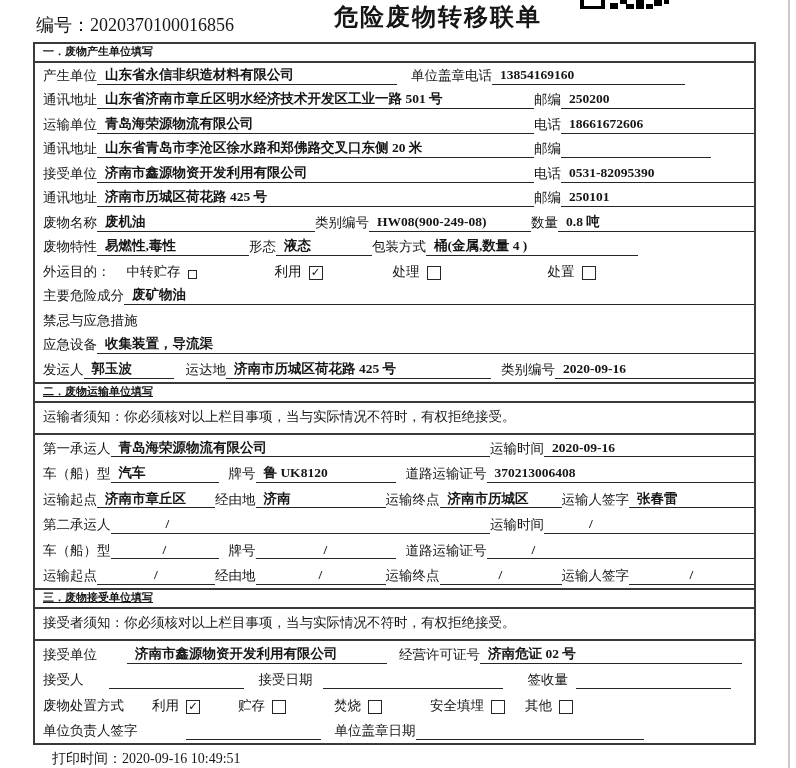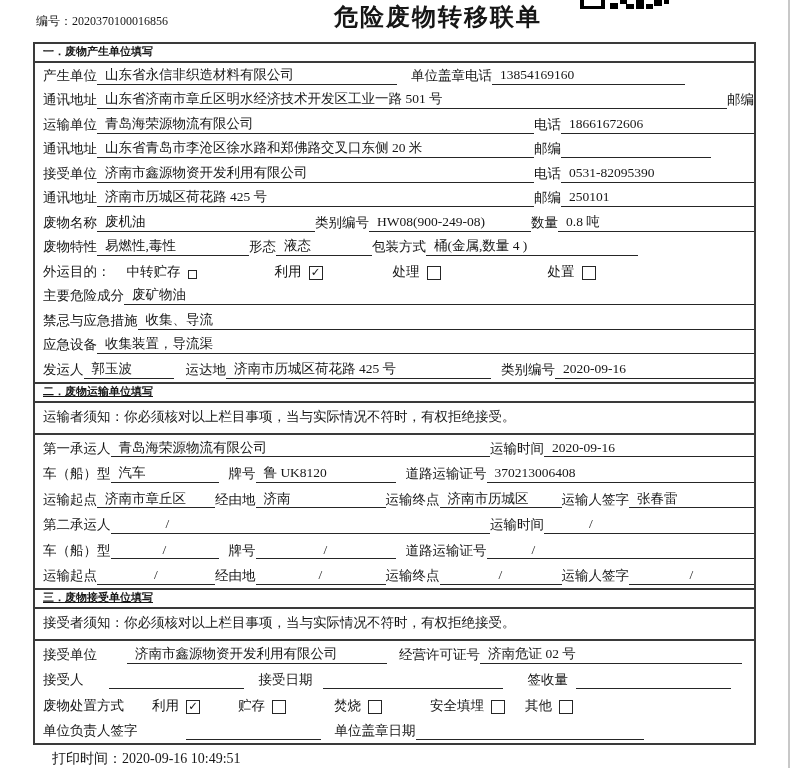--- a/index.html
+++ b/index.html
@@ -3,35 +3,35 @@
 <meta charset="utf-8">
 <style>
   * { box-sizing: border-box; }
   html,body { margin:0; padding:0; }
   body {
     width:796px; height:768px; position:relative; overflow:hidden;
     background:#ffffff; color:#161616;
     font-family:"Liberation Serif","DejaVu Serif",serif;
   }
   .scan-edge { position:absolute; top:0; left:788px; width:2px; height:768px; background:#c8c8c8; }
-  .serial { position:absolute; top:13px; left:36px; font-size:12px; white-space:nowrap; }
+  .serial { position:absolute; top:13px; left:36px; font-size:18px; white-space:nowrap; }
   .doc-title { position:absolute; top:1px; left:120px; width:636px; text-align:center;
                font-size:24px; font-weight:bold; letter-spacing:2px; }
   .qr { position:absolute; top:0; left:580px; }
   .form { position:absolute; top:42px; left:33px; width:723px; border:2px solid #3a3a3a; background:#fff; }
   .sec-title { font-weight:bold; font-size:11px; line-height:1.2; padding:1px 8px 3px; }
   .sec-title.first { border-bottom:2px solid #3a3a3a; }
   .sec-title.mid { border-top:2px solid #3a3a3a; border-bottom:2px solid #3a3a3a;text-decoration:underline; }
   .note { font-size:13.5px; padding:5px 8px 7px; border-bottom:2px solid #3a3a3a; }
   .row { display:flex; align-items:flex-end; padding:0 0 3px 8px; font-size:13.5px; line-height:1.25; }
   .s1 .row { height:24.5px; }
   .s2 .row, .s3 .row { height:25.5px; }
   .lbl { white-space:nowrap; flex:0 0 auto; }
   .u { border-bottom:1.4px solid #262626; padding:0 2px 0 8px; white-space:nowrap;
-       flex:0 0 auto; overflow:hidden; }
+       flex:0 0 auto; overflow:hidden;font-weight:bold; }
   .grow { flex:1 1 auto; }
   .sp { flex:0 0 auto; }
   .sC { text-align:center; padding-left:2px; }
   .sL { text-align:left; padding-left:55px; }
   .sL2 { text-align:left; padding-left:45px; }
   .opt { display:flex; align-items:flex-end; flex:0 0 auto; }
   .cb { flex:0 0 auto; width:14px; height:14px; border:1.5px solid #262626;
         margin:0 0 1px 7px; text-align:center; }
   .cb i { font-style:normal; font-family:"DejaVu Sans",sans-serif; font-size:11.5px;
           font-weight:bold; line-height:11px; display:block; }
@@ -74,20 +74,21 @@
       <span class="lbl">单位盖章</span>
       <span class="sp grow"></span>
       <span class="lbl">电话</span>
       <span class="u" style="width:193px">13854169160</span>
     </div>
 
     <div class="row">
       <span class="lbl">通讯地址</span>
       <span class="u grow">山东省济南市章丘区明水经济技术开发区工业一路 501 号</span>
       <span class="lbl">邮编</span>
+      <span class="u" style="width:193px">250200</span>
     </div>
 
     <div class="row">
       <span class="lbl">运输单位</span>
       <span class="u grow">青岛海荣源物流有限公司</span>
       <span class="lbl">电话</span>
       <span class="u" style="width:193px">18661672606</span>
     </div>
 
     <div class="row">
@@ -163,21 +164,20 @@
       </span>
     </div>
 
     <div class="row">
       <span class="lbl">主要危险成分</span>
       <span class="u grow">废矿物油</span>
     </div>
 
     <div class="row">
       <span class="lbl">禁忌与应急措施</span>
-      <span class="u grow">收集、导流</span>
     </div>
 
     <div class="row">
       <span class="lbl">应急设备</span>
       <span class="u grow">收集装置，导流渠</span>
     </div>
 
     <div class="row">
       <span class="lbl">发运人</span>
       <span class="u" style="width:90px">郭玉波</span>

